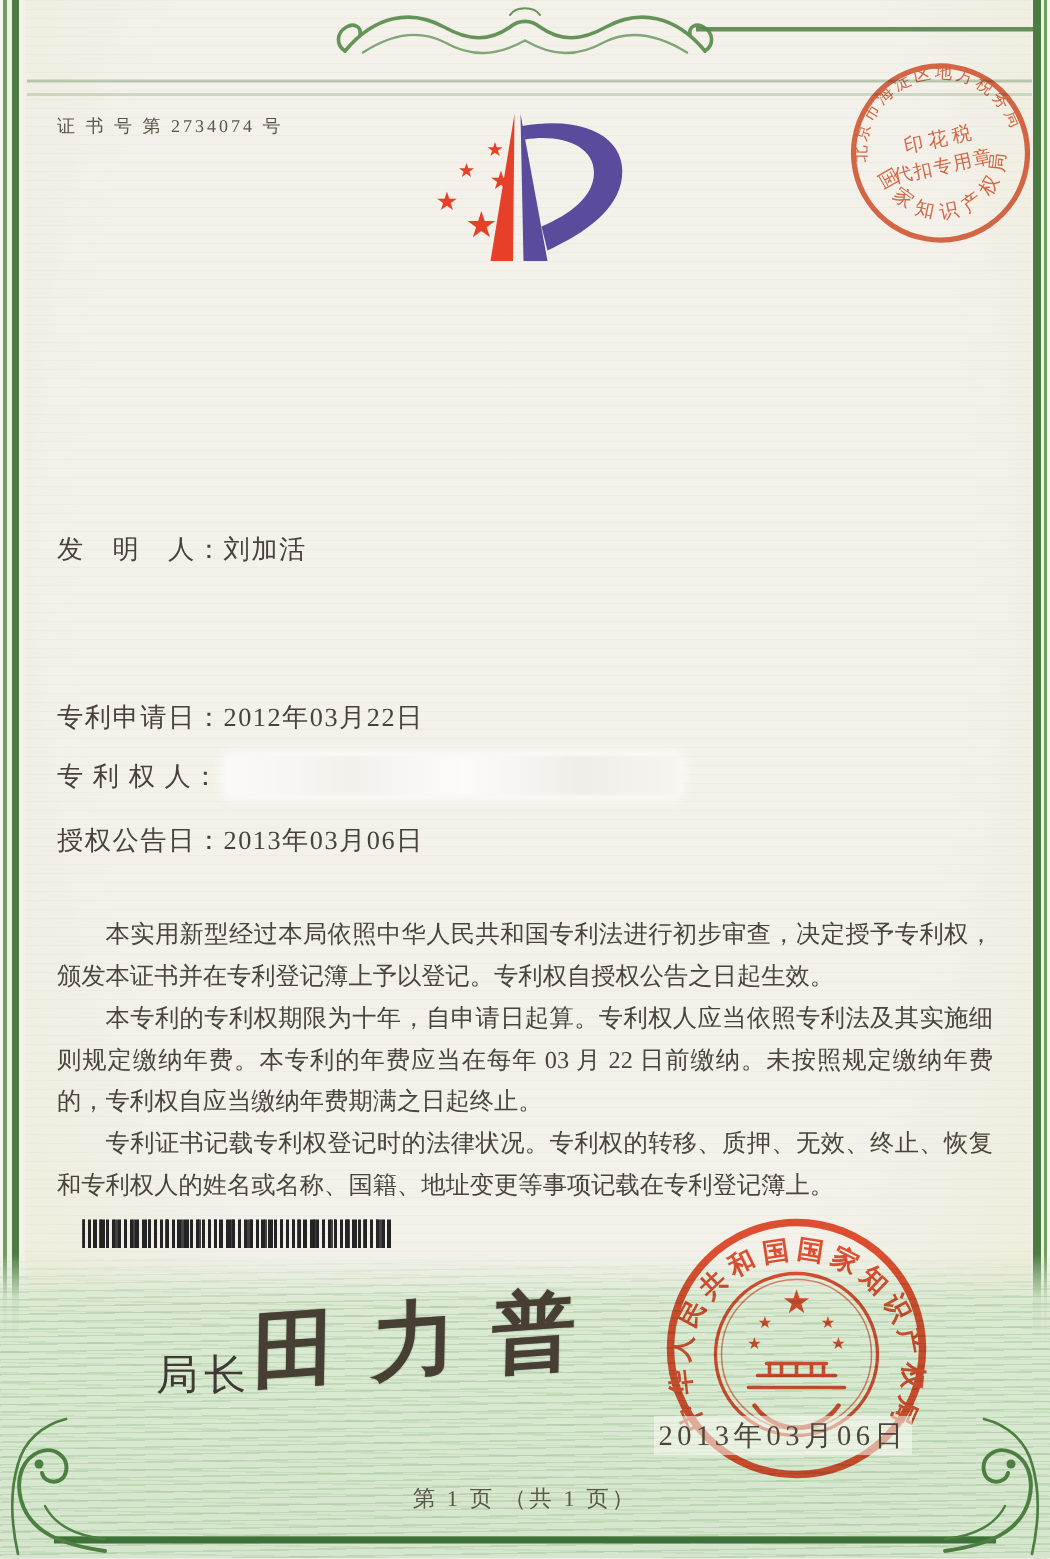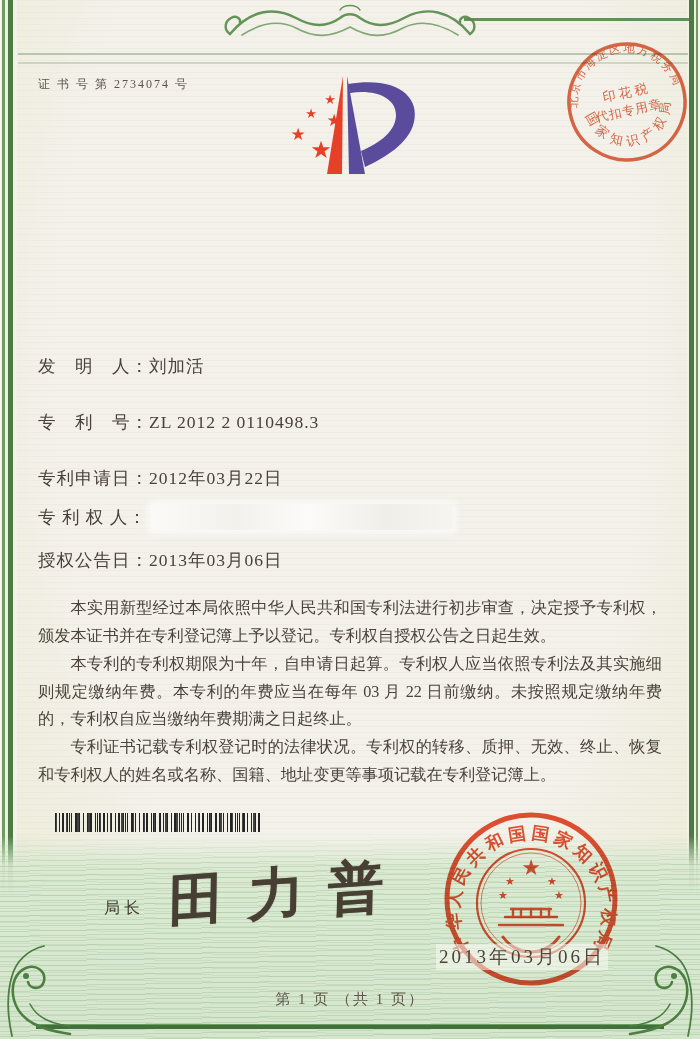--- a/index.html
+++ b/index.html
@@ -80,33 +80,33 @@
     letter-spacing:1px;white-space:nowrap;
   }
   .f0{top:294px;} .f1{top:354px;} .f2{top:410px;} .f3{top:466px;} .f4{top:504px;} .f5{top:548px;}
   .redacted{
     display:inline-block;width:302px;height:26px;vertical-align:-7px;margin-left:4px;
     background:linear-gradient(90deg,#fbfaf7 0%,#f3f1ec 28%,#fcfbf9 52%,#f0eee8 78%,#f7f5f0 100%);
     border-radius:3px;filter:blur(0.7px);
     box-shadow:0 0 7px 4px rgba(251,250,247,.95);
   }
   .paragraphs{
-    position:absolute;left:38px;top:595px;width:624px;
+    position:absolute;left:38px;top:610px;width:624px;
     font-size:16.2px;line-height:1.72;color:#4a443b;text-align:justify;
   }
   .paragraphs p{margin:0;text-indent:2em;}
   .barcode{
     position:absolute;left:55px;top:813px;width:207px;height:19px;
     background-image:
       repeating-linear-gradient(90deg,#242424 0 1.5px,transparent 1.5px 4px),
       repeating-linear-gradient(90deg,#242424 0 1px,transparent 1px 7px),
       repeating-linear-gradient(90deg,rgba(36,36,36,.85) 0 2px,transparent 2px 11px);
   }
   .sig-title{
-    position:absolute;left:104px;top:898px;font-size:16px;color:#3f3a32;letter-spacing:4px;
+    position:absolute;left:104px;top:898px;font-size:28px;color:#3f3a32;letter-spacing:4px;
   }
   .sig-name{
     position:absolute;left:168px;top:856px;font-size:56px;font-weight:bold;color:#473f33;
     letter-spacing:24px;white-space:nowrap;
     transform:rotate(-4deg) skewX(-5deg);
     text-shadow:0 0 1px rgba(60,50,40,.6);
   }
   .office-seal{
     position:absolute;left:441px;top:809px;width:180px;height:180px;
     mix-blend-mode:multiply;opacity:.95;
@@ -170,21 +170,20 @@
     </text>
     <text font-size="13" fill="#dd5f3c" letter-spacing="5">
       <textPath href="#taxArcBottom" startOffset="50%" text-anchor="middle">国家知识产权局</textPath>
     </text>
     <text x="64" y="59" font-size="13" fill="#dd5f3c" text-anchor="middle">印 花 税</text>
     <text x="64" y="77" font-size="12.5" fill="#dd5f3c" text-anchor="middle" letter-spacing="1">代扣专用章</text>
   </svg>
 
 
   <div class="field f1"><span>发　明　人：</span><span>刘加活</span></div>
-  <div class="field f2"><span>专　利　号：</span><span>ZL 2012 2 0110498.3</span></div>
   <div class="field f3"><span>专利申请日：</span><span>2012年03月22日</span></div>
   <div class="field f4"><span>专 利 权 人：</span><span class="redacted"></span></div>
   <div class="field f5"><span>授权公告日：</span><span>2013年03月06日</span></div>
 
   <div class="paragraphs">
     <p>本实用新型经过本局依照中华人民共和国专利法进行初步审查，决定授予专利权，颁发本证书并在专利登记簿上予以登记。专利权自授权公告之日起生效。</p>
     <p>本专利的专利权期限为十年，自申请日起算。专利权人应当依照专利法及其实施细则规定缴纳年费。本专利的年费应当在每年 03 月 22 日前缴纳。未按照规定缴纳年费的，专利权自应当缴纳年费期满之日起终止。</p>
     <p>专利证书记载专利权登记时的法律状况。专利权的转移、质押、无效、终止、恢复和专利权人的姓名或名称、国籍、地址变更等事项记载在专利登记簿上。</p>
   </div>
 

